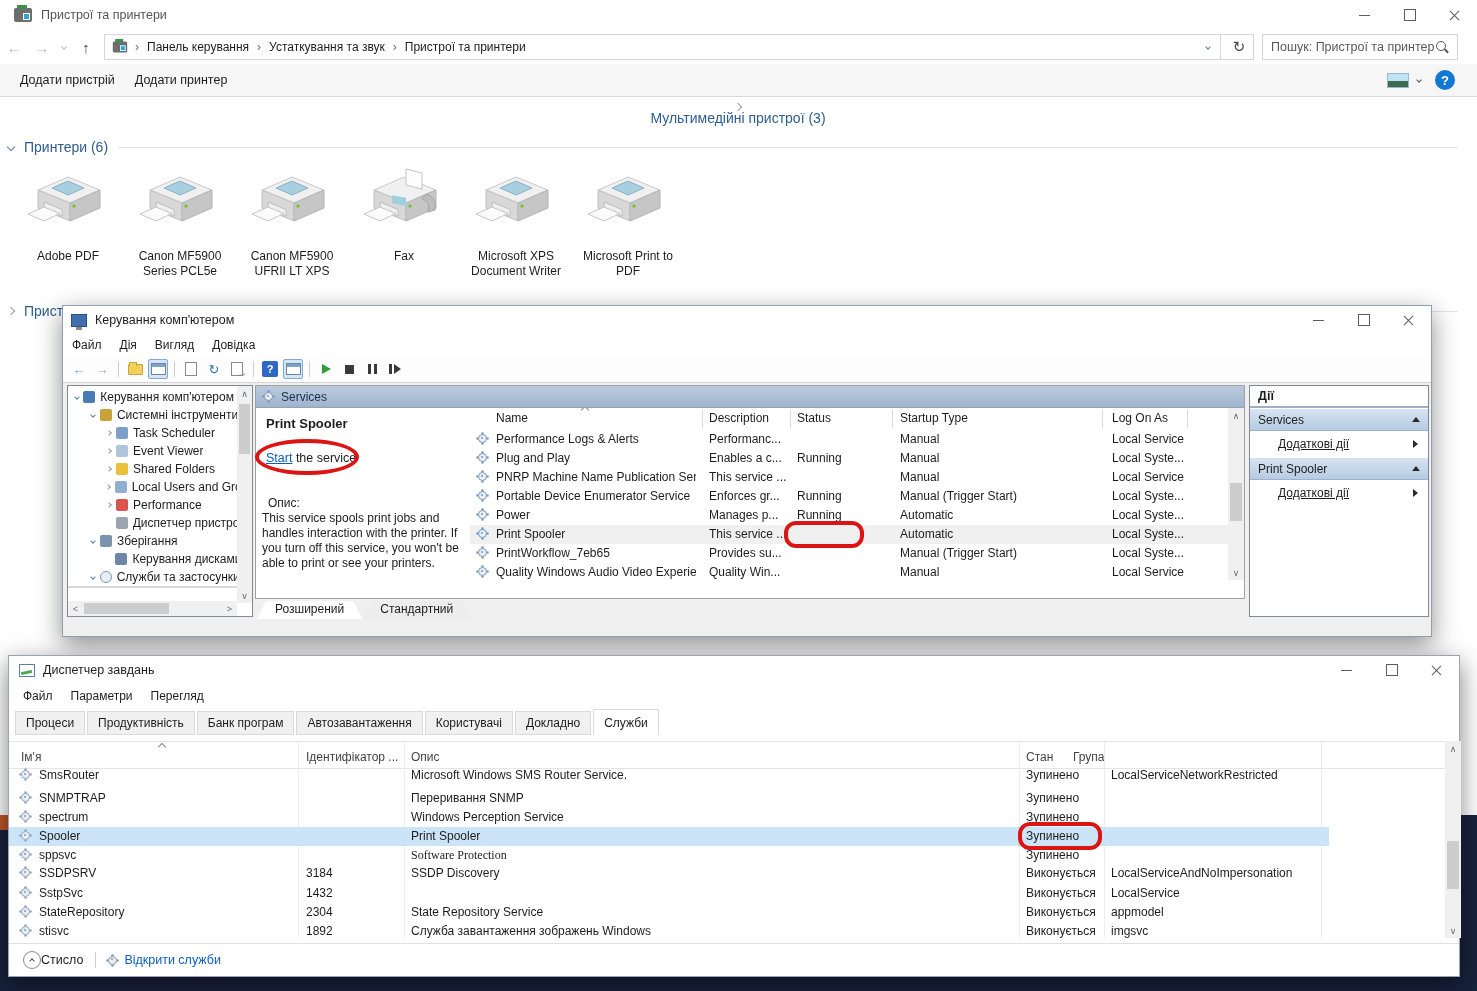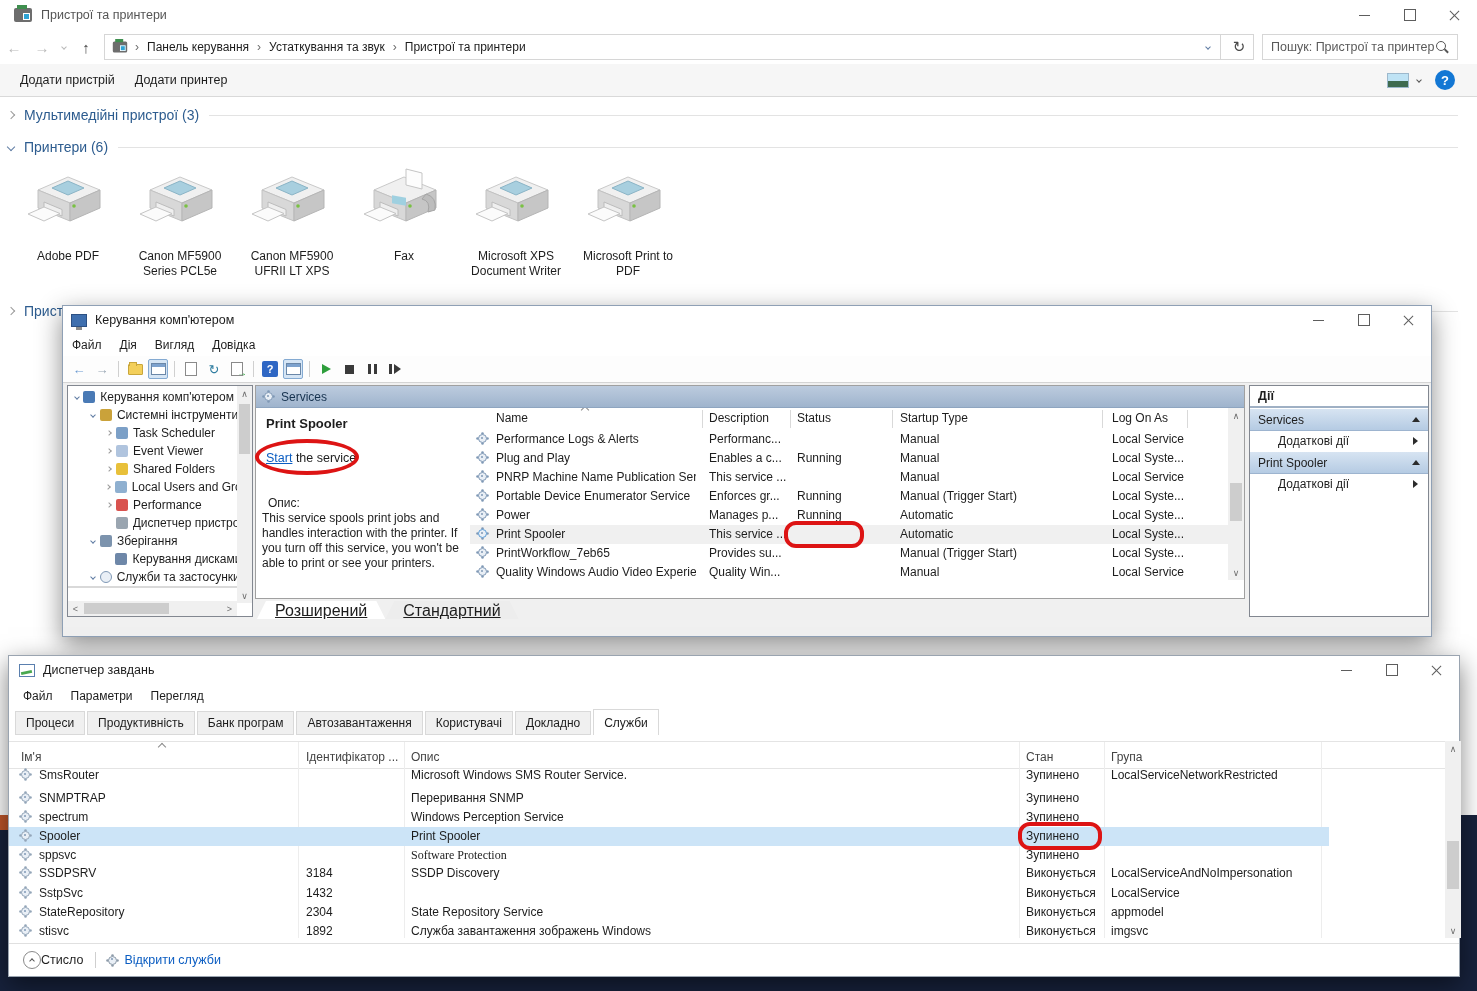--- a/index.html
+++ b/index.html
@@ -109,28 +109,28 @@
   .red-rect { position:absolute; border:4px solid #dd1414; border-radius:12px; pointer-events:none; }
 
   #svc-table { left:214px; top:22px; width:758px; height:172px; overflow:hidden; }
   .svc-colsep { position:absolute; top:2px; height:18px; width:1px; background:#d9d9d9; }
   .svc-hcell { position:absolute; top:3px; font-size:12px; color:#1d1d1d; white-space:nowrap; }
   .svc-row { position:absolute; left:0; width:758px; height:19px; }
   .svc-row.selected { background:#f0f0f0; }
   .svc-cell { position:absolute; top:2px; white-space:nowrap; overflow:hidden; font-size:12px; }
   #svc-vscroll { left:972px; top:22px; width:16px; height:172px; background:#f0f0f0; }
   #svc-tabs { position:absolute; left:194px; top:218px; width:988px; height:18px; display:flex; }
-  .mmc-tab { height:18px; padding:1px 18px 12px; font-size:16px; clip-path:polygon(9px 0, calc(100% - 9px) 0, 100% 100%, 0 100%); background:#ededed; color:#1d1d1d;text-decoration:underline; }
+  .mmc-tab { height:18px; padding:1px 18px 12px; font-size:12px; clip-path:polygon(9px 0, calc(100% - 9px) 0, 100% 100%, 0 100%); background:#ededed; color:#1d1d1d; }
   .mmc-tab.active { background:#fff; }
 
   #cm-actions { left:1186px; top:2px; width:180px; height:232px; background:#fff; border:1px solid #828790; }
   #cm-actions .act-header { height:22px; display:flex; align-items:center; padding-left:8px; font-weight:bold; font-size:12.5px; border-bottom:2px solid #9fb0c4; }
   .act-group-header { height:23px; background:linear-gradient(#d7e4f2,#b5cbe3); border-top:1px solid #fff; border-bottom:1px solid #9db4cf; display:flex; align-items:center; padding:0 8px; font-size:12px; }
   .act-caret { margin-left:auto; width:0; height:0; border-left:4px solid transparent; border-right:4px solid transparent; border-bottom:5px solid #2b2b2b; }
-  .act-item { height:20px; display:flex; align-items:center; padding:0 10px 0 28px; font-size:12px; }
+  .act-item { height:26px; display:flex; align-items:center; padding:0 10px 0 28px; font-size:12px;text-decoration:underline; }
   .act-item .arrow { margin-left:auto; width:0; height:0; border-top:4px solid transparent; border-bottom:4px solid transparent; border-left:5px solid #2b2b2b; }
   #cm-bottomstrip { left:0; top:314px; width:1368px; height:16px; background:#f0f0f0; }
 
   
   #tm-window { left:8px; top:655px; width:1452px; height:322px; background:#fff; border:1px solid #9aa4b0; box-shadow:0 8px 24px rgba(0,0,0,.5); }
   .tm-appicon { width:16px; height:13px; margin-left:10px; border:1px solid #5a7fae; background:#fff; position:relative; }
   .tm-appicon::before { content:""; position:absolute; left:1px; top:6px; width:11px; height:3px; background:#49a84f; transform:rotate(-12deg); }
   #tm-title .title { margin-left:8px; font-size:12.5px; }
   #tm-menubar { left:0; top:28px; width:100%; height:24px; display:flex; align-items:center; padding-left:5px; }
   #tm-tabs { position:absolute; left:6px; top:53px; height:26px; display:flex; align-items:flex-end; }
@@ -191,21 +191,21 @@
     </div>
   </div>
   <div id="dp-cmdbar" class="abs">
     <span class="cmd" id="dp-cmd-0">Додати пристрій</span>
     <span class="cmd" id="dp-cmd-1">Додати принтер</span>
     <span class="pic-ico"></span>
     <span class="chev down small dd-chev" style="border-color:#555;"></span>
     <span class="help-circle">?</span>
   </div>
   <div id="dp-groups">
-      <div class="dp-group" style="top: 104px;">
+      <div class="dp-group" style="top: 104px; flex-direction: column;">
         <span class="chev right"></span>
         <span class="glabel">Мультимедійні пристрої (3)</span>
         <span class="gline"></span>
       </div>
       <div class="dp-group" style="top: 136px;">
         <span class="chev down"></span>
         <span class="glabel">Принтери (6)</span>
         <span class="gline"></span>
       </div>
       <div class="dp-group" style="top: 300px;">
@@ -598,21 +598,21 @@
       <div class="tm-tab">Користувачі</div>
       <div class="tm-tab">Докладно</div>
       <div class="tm-tab active">Служби</div>
     </div>
   <div id="tm-table" class="abs">
       <div class="tm-hrow">
         <span class="tm-hcell" style="left: 12px;">Ім'я</span>
         <span class="tm-hcell" style="left: 297px;">Ідентифікатор ...</span>
         <span class="tm-hcell" style="left: 402px;">Опис</span>
         <span class="tm-hcell" style="left: 1017px;">Стан</span>
-        <span class="tm-hcell" style="left: 1102px;">Група</span>
+        <span class="tm-hcell" style="left: 1064px;">Група</span>
         <span class="sort-up" style="left: 150px; top: 2px;"></span>
       </div>
       <div class="tm-colsep" style="left: 289px;"></div>
       <div class="tm-colsep" style="left: 395px;"></div>
       <div class="tm-colsep" style="left: 1010px;"></div>
       <div class="tm-colsep" style="left: 1095px;"></div>
       <div class="tm-colsep" style="left: 1312px;"></div>
       <div class="tm-row" style="top: 24px;">
         <span class="gear" style="position: absolute; left: 12px; top: 4px; border-color: rgb(147, 165, 184); box-shadow: rgb(147, 165, 184) 0px -5px 0px -3.2px, rgb(147, 165, 184) 0px 5px 0px -3.2px, rgb(147, 165, 184) -5px 0px 0px -3.2px, rgb(147, 165, 184) 5px 0px 0px -3.2px;"></span>
         <span class="tm-cell" style="left: 30px; width: 250px;">SmsRouter</span>

